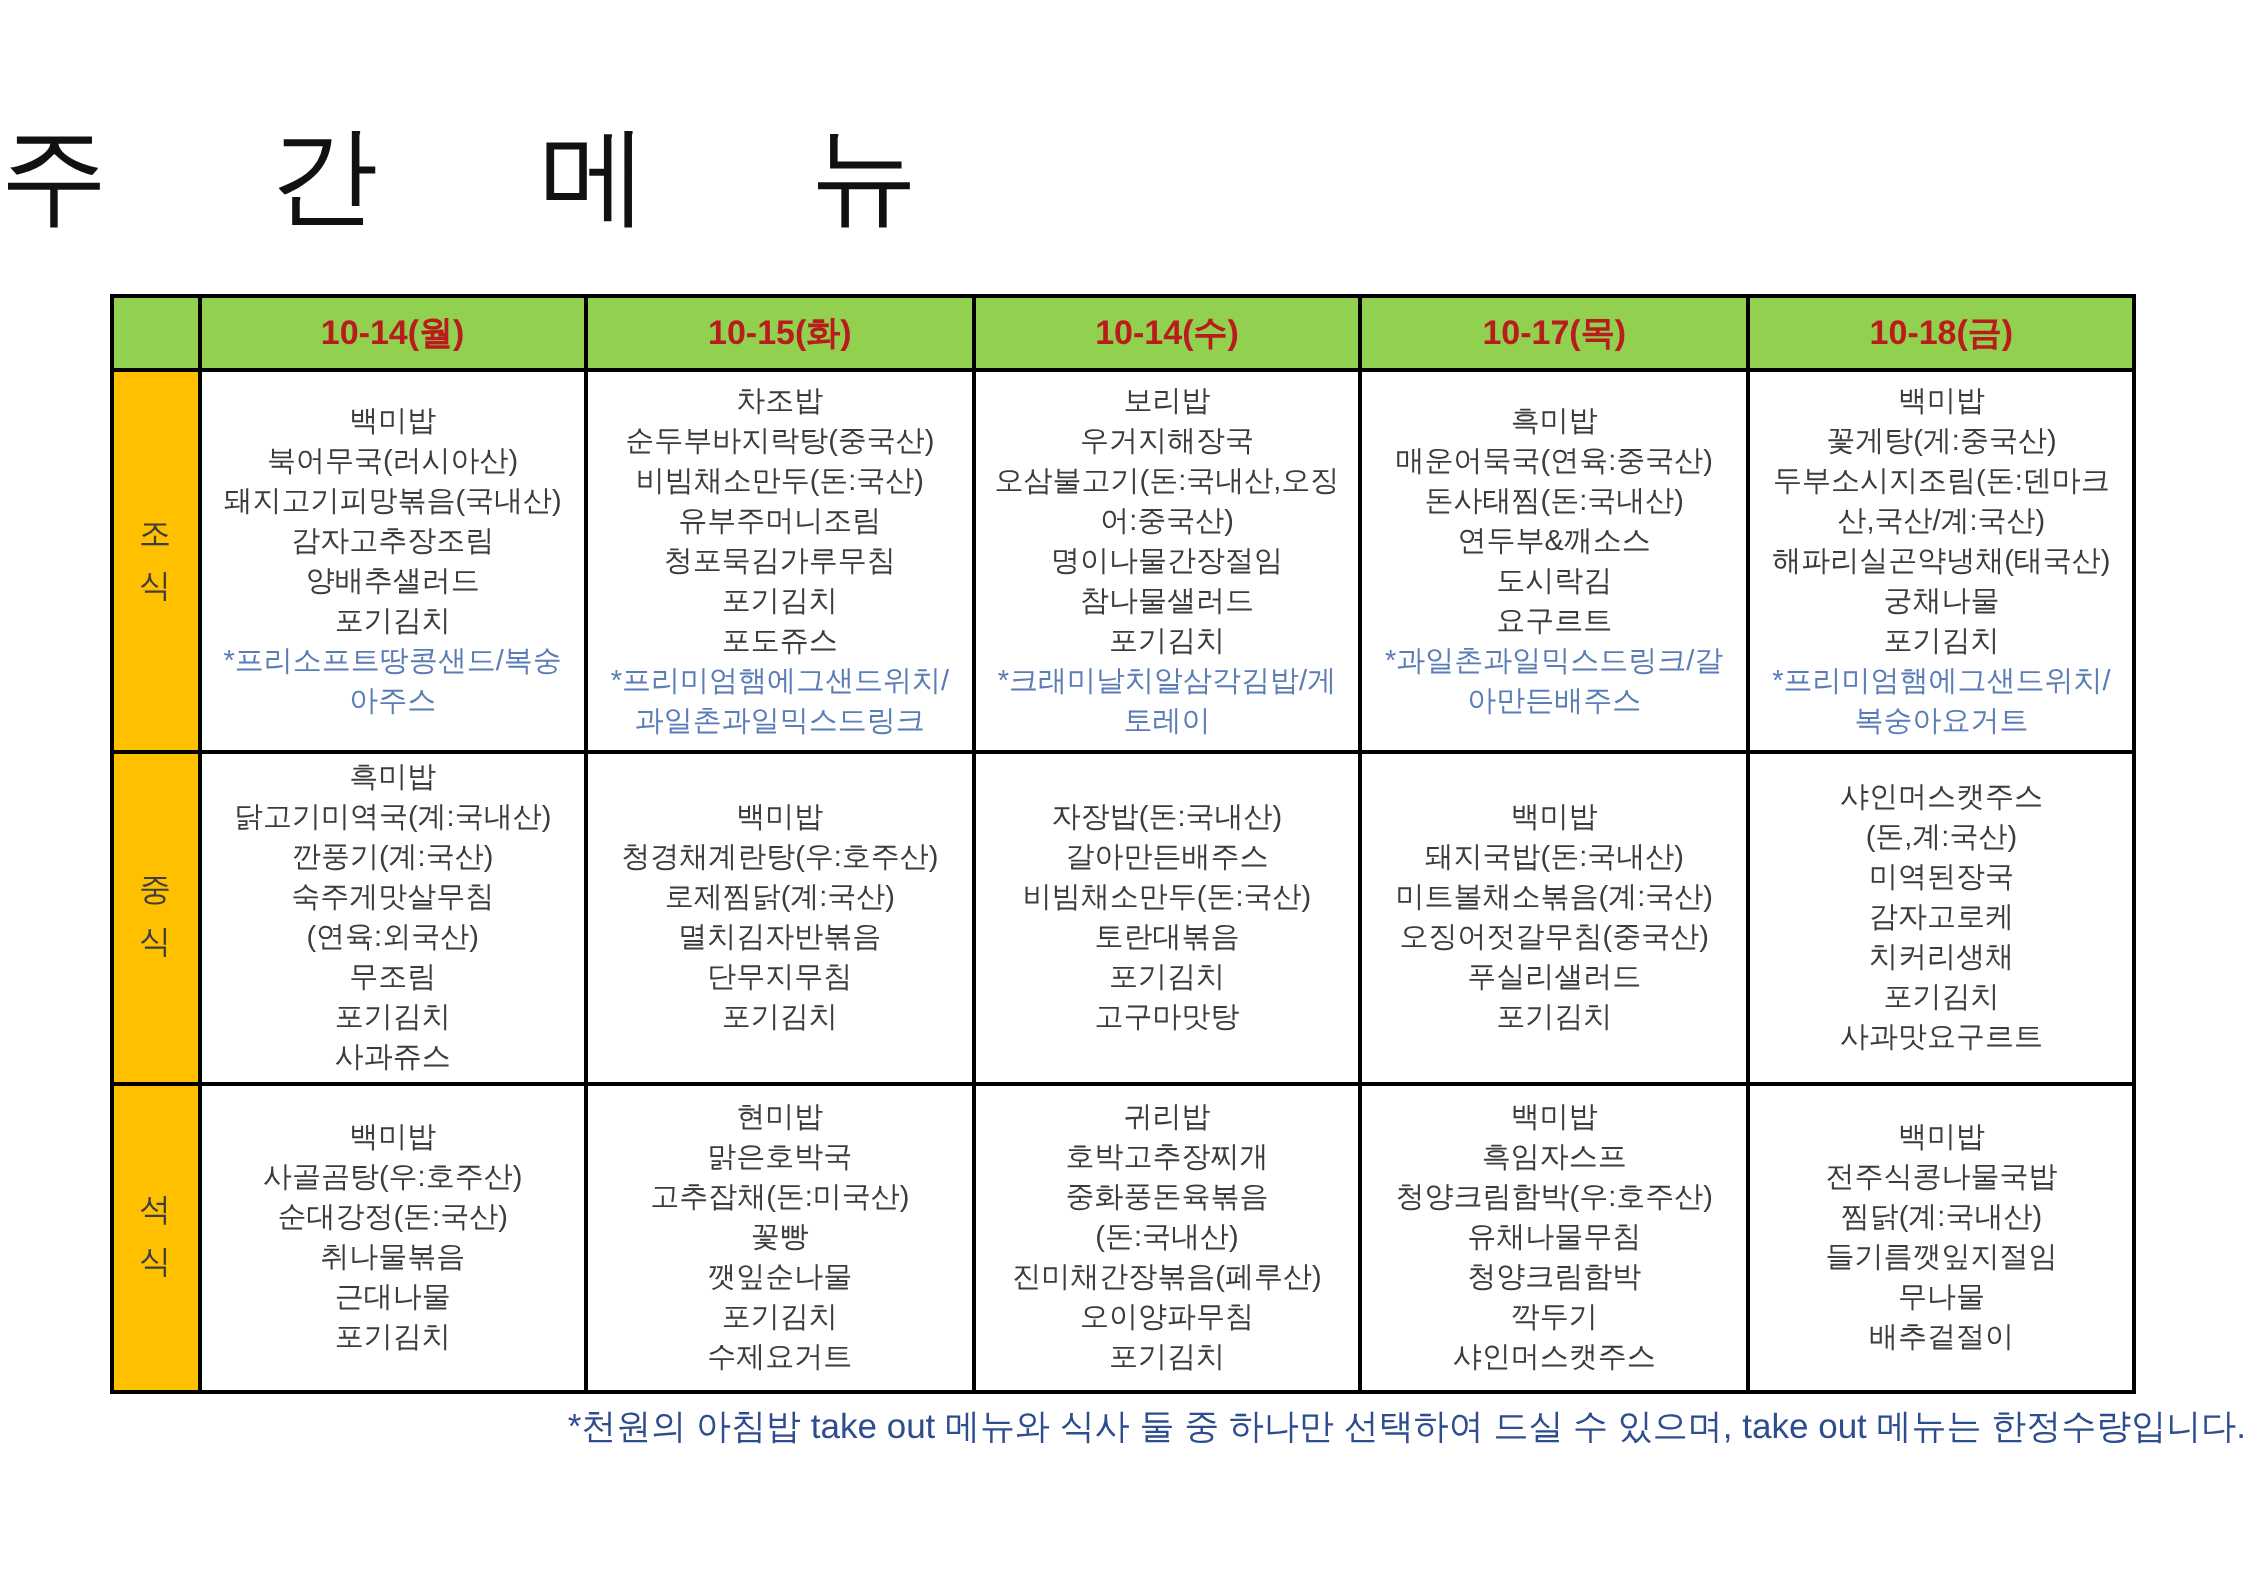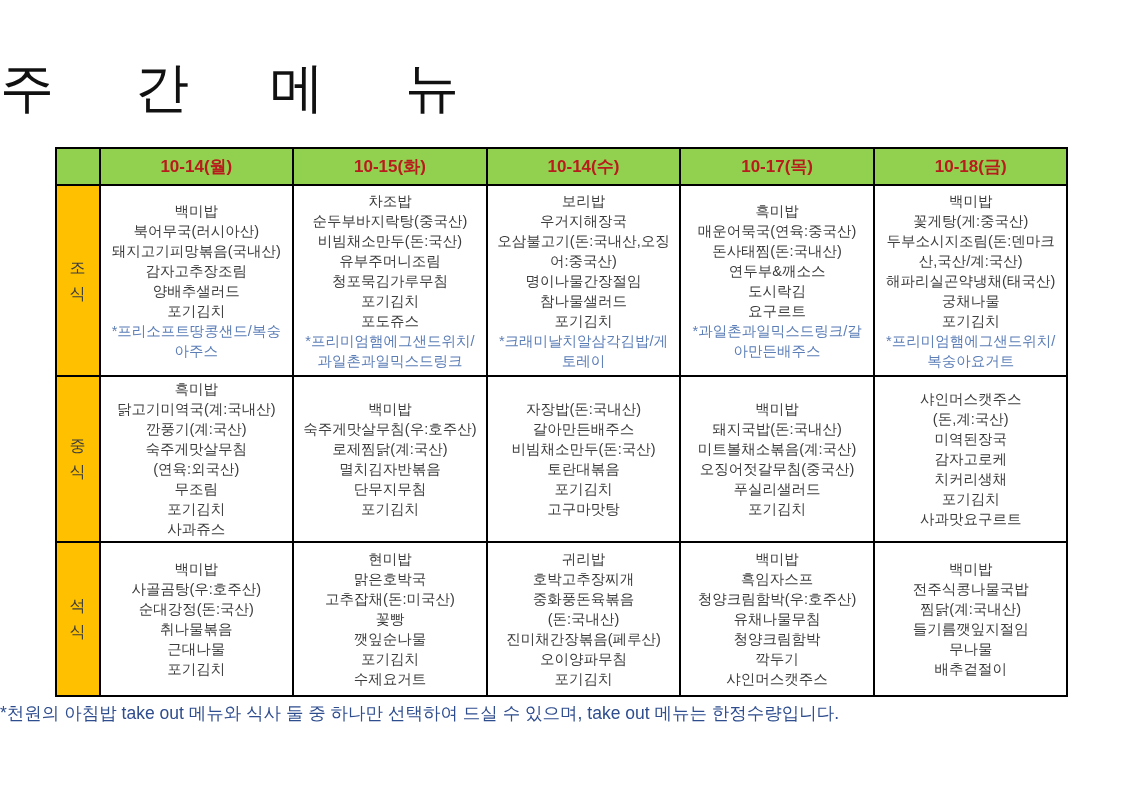--- a/index.html
+++ b/index.html
@@ -70,21 +70,21 @@
     text-align: center;
   }
   .menu-item {
     font-size: 14.5px;
     line-height: 20px;
     color: #3c3c3c;
   }
   .menu-item.special {
     color: var(--special-blue, #5b7db6);
   }
-  .footer { margin-top: 2px; text-align: left; }
+  .footer { margin-top: 2px; text-align: right; }
   .note-blue {
     margin: 4px 0 0 0;
     font-size: 17.5px;
     color: var(--footer-blue, #2e4d8e);
   }
   .note-black {
     margin: 7px 0 0 0;
     font-size: 17.5px;
     color: #111111;
   }
@@ -171,21 +171,21 @@
             <div class="menu-item">닭고기미역국(계:국내산)</div>
             <div class="menu-item">깐풍기(계:국산)</div>
             <div class="menu-item">숙주게맛살무침</div>
             <div class="menu-item">(연육:외국산)</div>
             <div class="menu-item">무조림</div>
             <div class="menu-item">포기김치</div>
             <div class="menu-item">사과쥬스</div>
           </td>
           <td class="menu-cell">
             <div class="menu-item">백미밥</div>
-            <div class="menu-item">숙주게맛살무침(우:호주산)</div>
+            <div class="menu-item">청경채계란탕(우:호주산)</div>
             <div class="menu-item">로제찜닭(계:국산)</div>
             <div class="menu-item">멸치김자반볶음</div>
             <div class="menu-item">단무지무침</div>
             <div class="menu-item">포기김치</div>
           </td>
           <td class="menu-cell">
             <div class="menu-item">자장밥(돈:국내산)</div>
             <div class="menu-item">갈아만든배주스</div>
             <div class="menu-item">비빔채소만두(돈:국산)</div>
             <div class="menu-item">토란대볶음</div>

